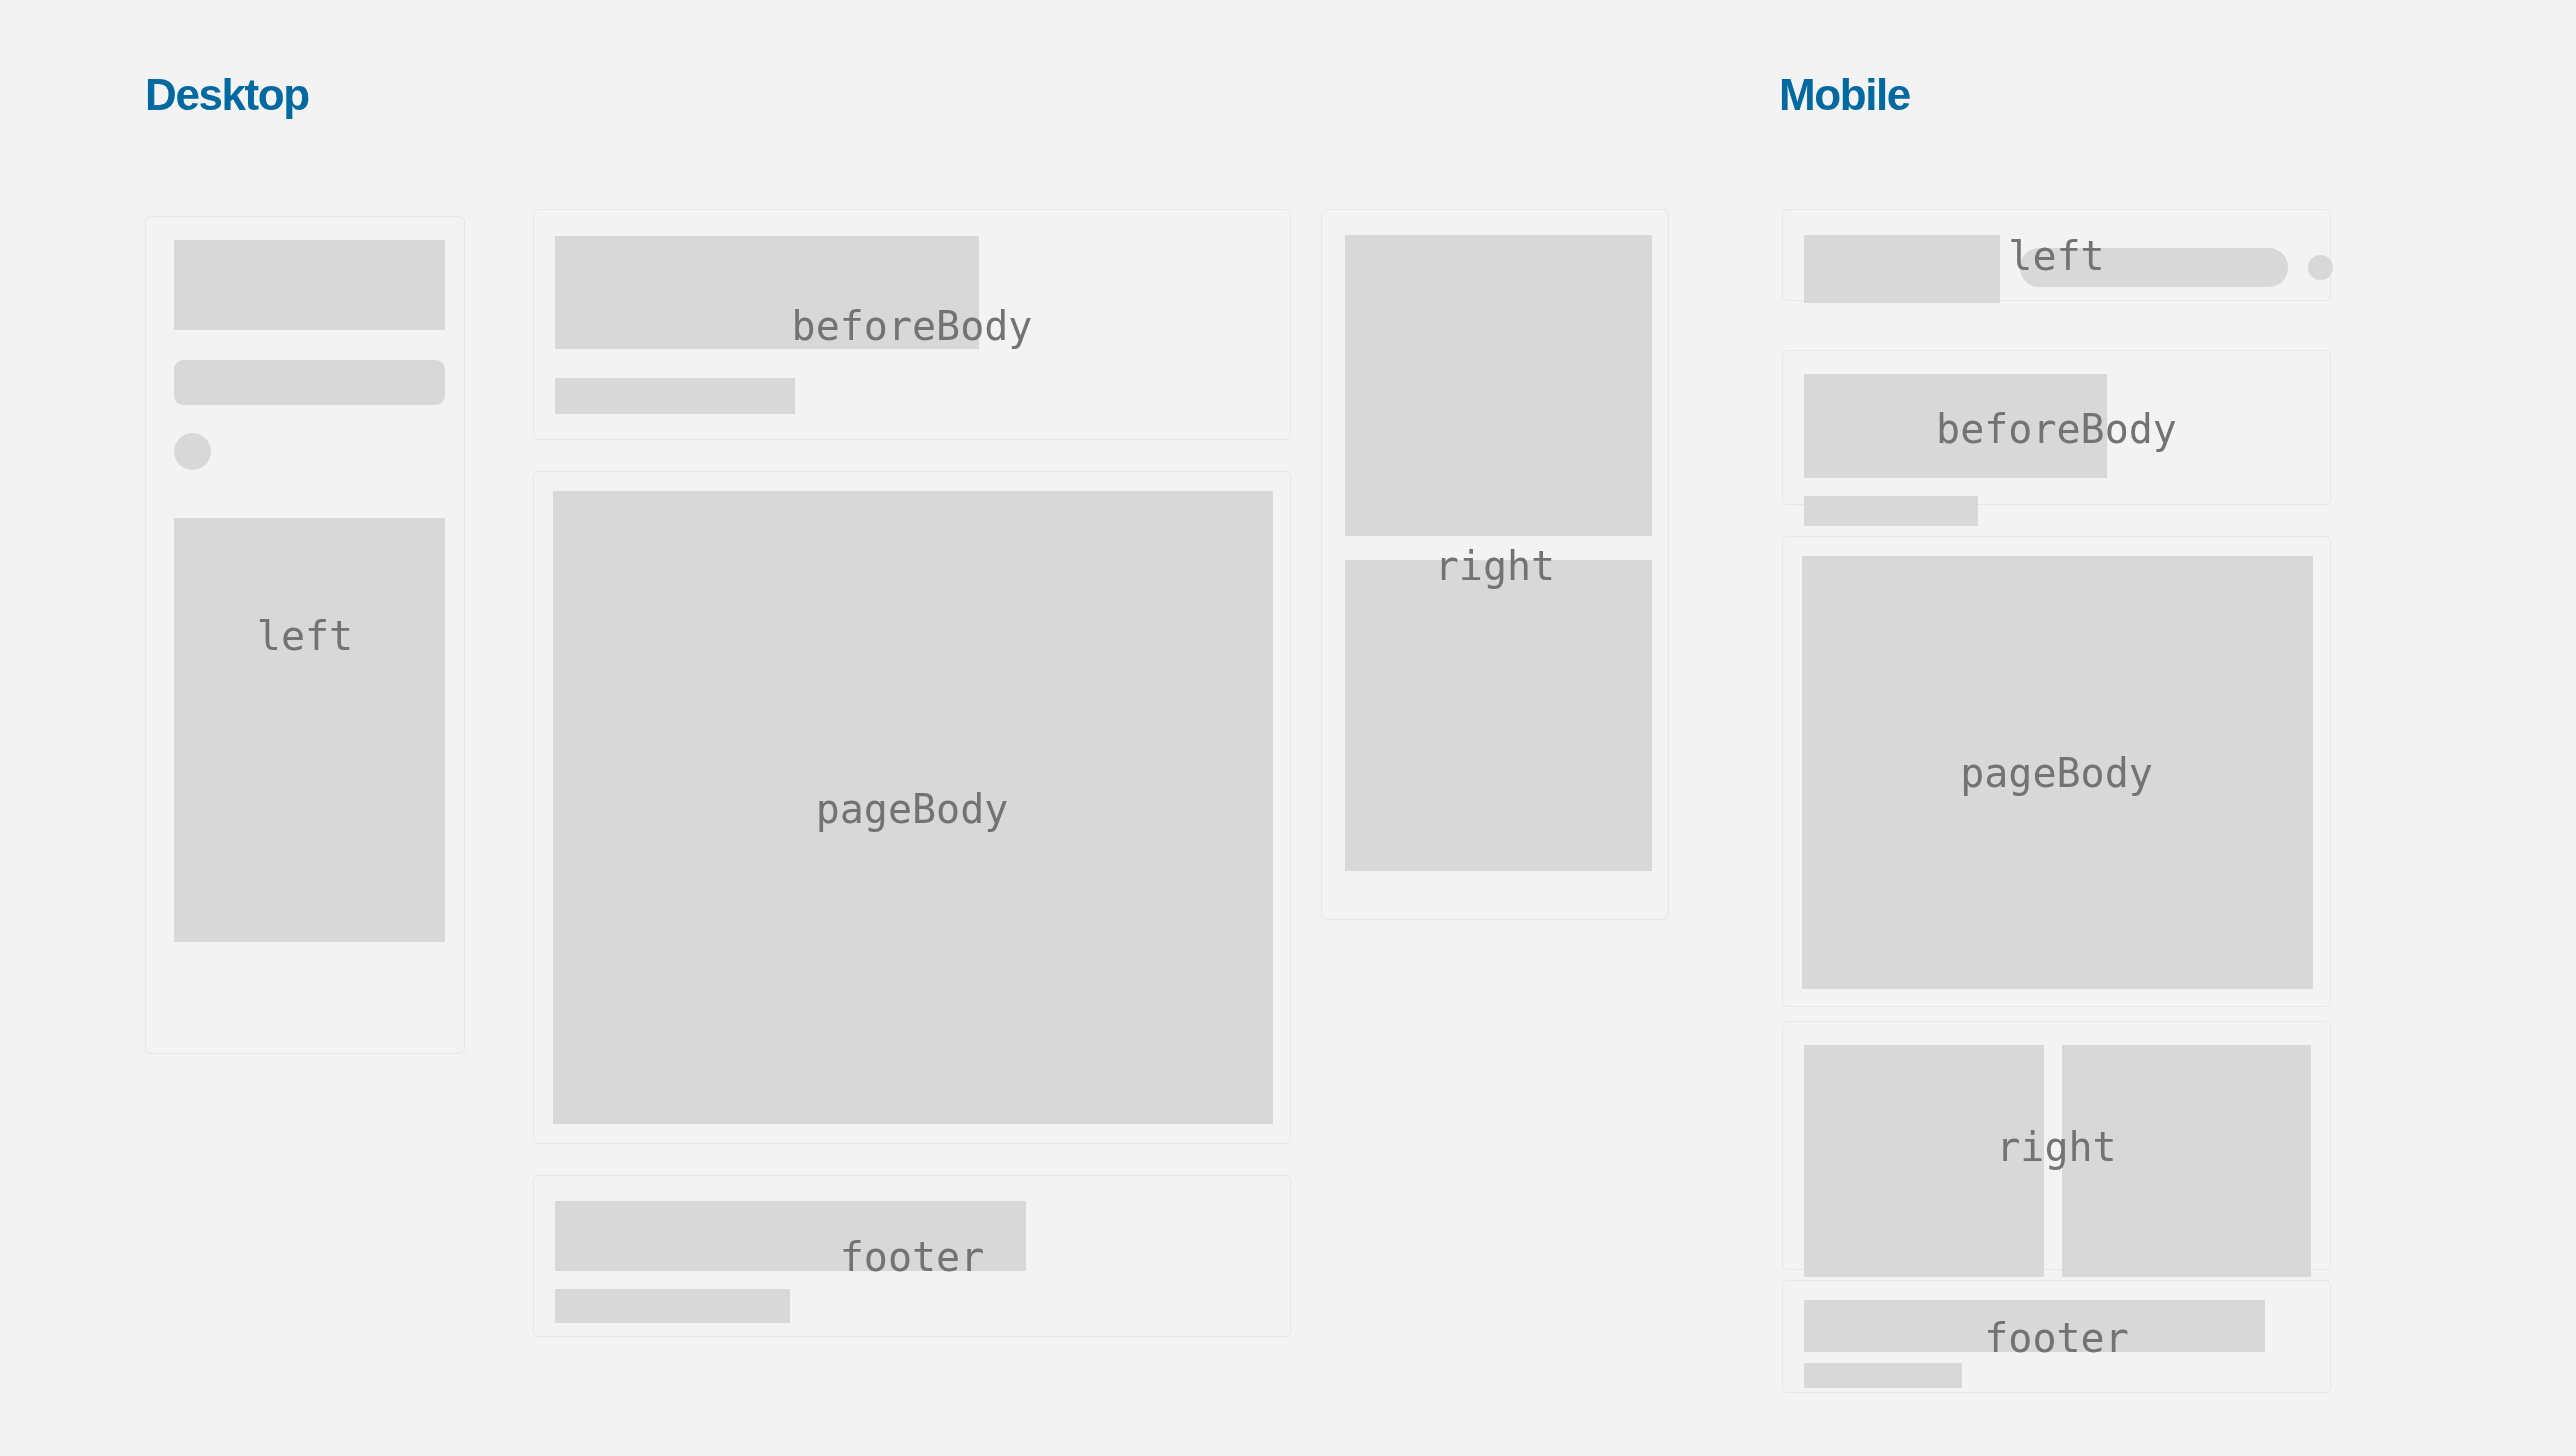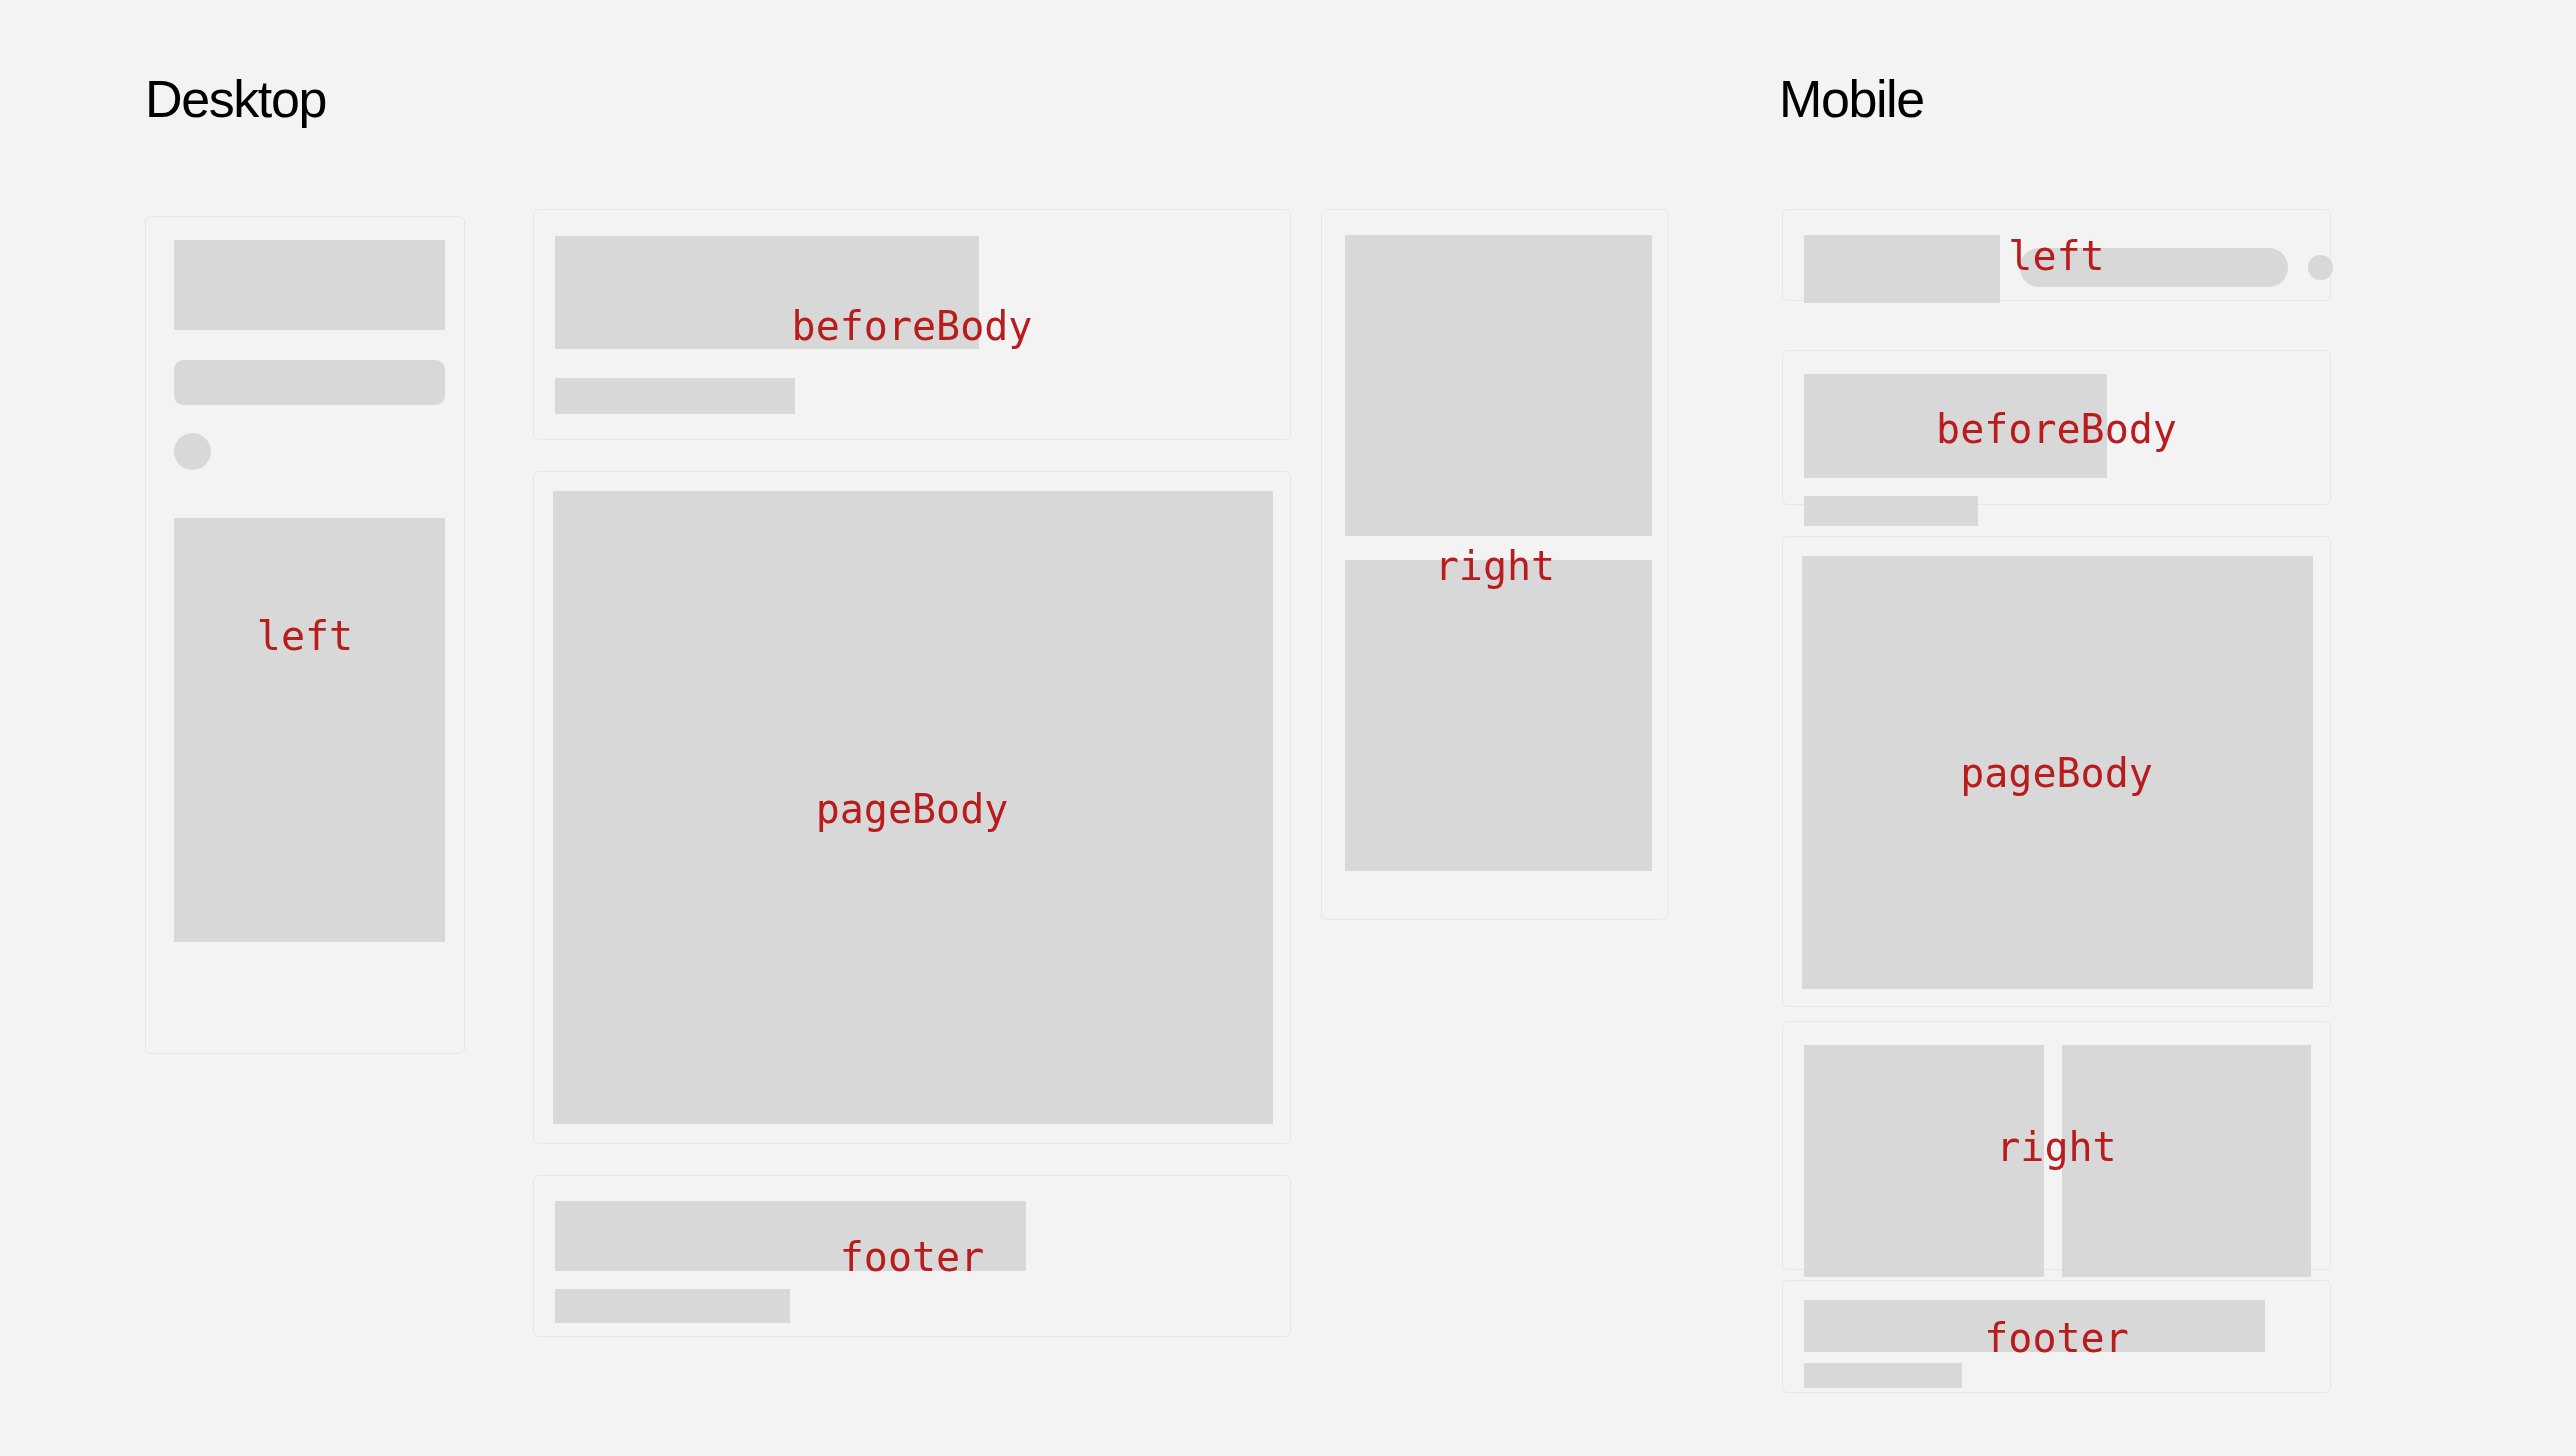--- a/index.html
+++ b/index.html
@@ -17,25 +17,25 @@
     position: relative;
     width: 2576px;
     height: 1456px;
     background: #f3f3f3;
   }
 
   
   .section-title {
     position: absolute;
     font-family: "Liberation Sans", sans-serif;
-    font-weight: 400;
-    font-size: 52px;
+    font-weight: 700;
+    font-size: 44px;
     line-height: 1;
     letter-spacing: -1.4px;
-    color: #000000;
+    color: #0369a1;
     white-space: nowrap;
   }
   #desktop-title { left: 145px; top: 73px; }
   #mobile-title  { left: 1779px; top: 73px; }
 
   
   .panel {
     position: absolute;
     background: #f3f3f3;
     border: 1.9px solid #e7e7e7;
@@ -54,21 +54,21 @@
   .region-label {
     position: absolute;
     left: 0;
     right: 0;
     display: flex;
     align-items: center;
     justify-content: center;
     font-family: "DejaVu Sans Mono", "Liberation Mono", monospace;
     font-size: 40px;
     line-height: 1;
-    color: #b91c1c;
+    color: #737373;
     white-space: nowrap;
     pointer-events: none;
   }
 
   
 
   
   #desktop-left-panel { left: 145px; top: 216px; width: 320px; height: 838px; }
   #dl-block-1 { left: 28px;  top: 22.6px;  width: 271px; height: 90px; }
   #dl-block-2 { left: 28px;  top: 143px; width: 271px; height: 45px; }

